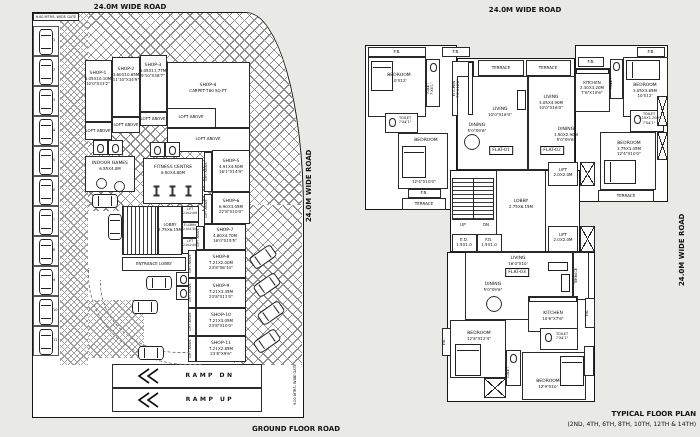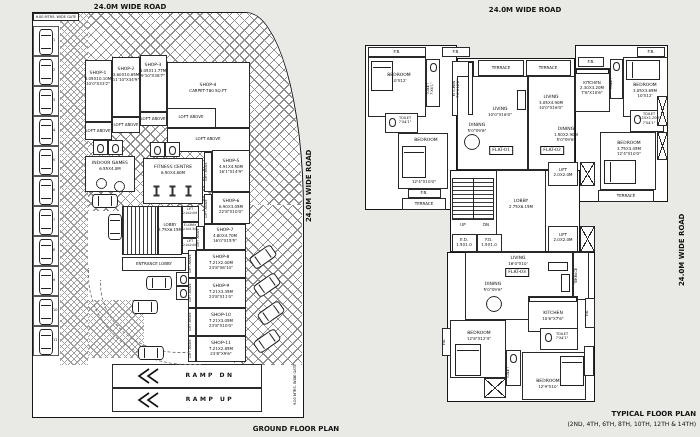--- a/index.html
+++ b/index.html
@@ -312,21 +312,21 @@
       <span>RAMP UP</span>
     </div>
 
   <div class="vl f35" style="left:294px;top:358px;width:10px;height:54px">
       <span>9.00 MTRS. WIDE GATE</span>
     </div>
   <div class="vl f7 b" style="left:306px;top:138px;width:12px;height:95px">
       <span>24.0M WIDE ROAD</span>
     </div>
   <div class="lb f7 b" style="left:296px;top:425px">
-      <span>GROUND FLOOR PLAN</span>
+      <span>GROUND FLOOR ROAD</span>
     </div>
 
   <div class="lb f7 b" style="left:525px;top:6px">
       <span>24.0M WIDE ROAD</span>
     </div>
 
   <div class="plot" style="left:365px;top:45px;width:92px;height:165px"></div>
   <div class="plot" style="left:457px;top:58px;width:118px;height:112px"></div>
   <div class="plot" style="left:575px;top:45px;width:93px;height:157px"></div>
   <div class="plot" style="left:450px;top:170px;width:130px;height:82px"></div>

